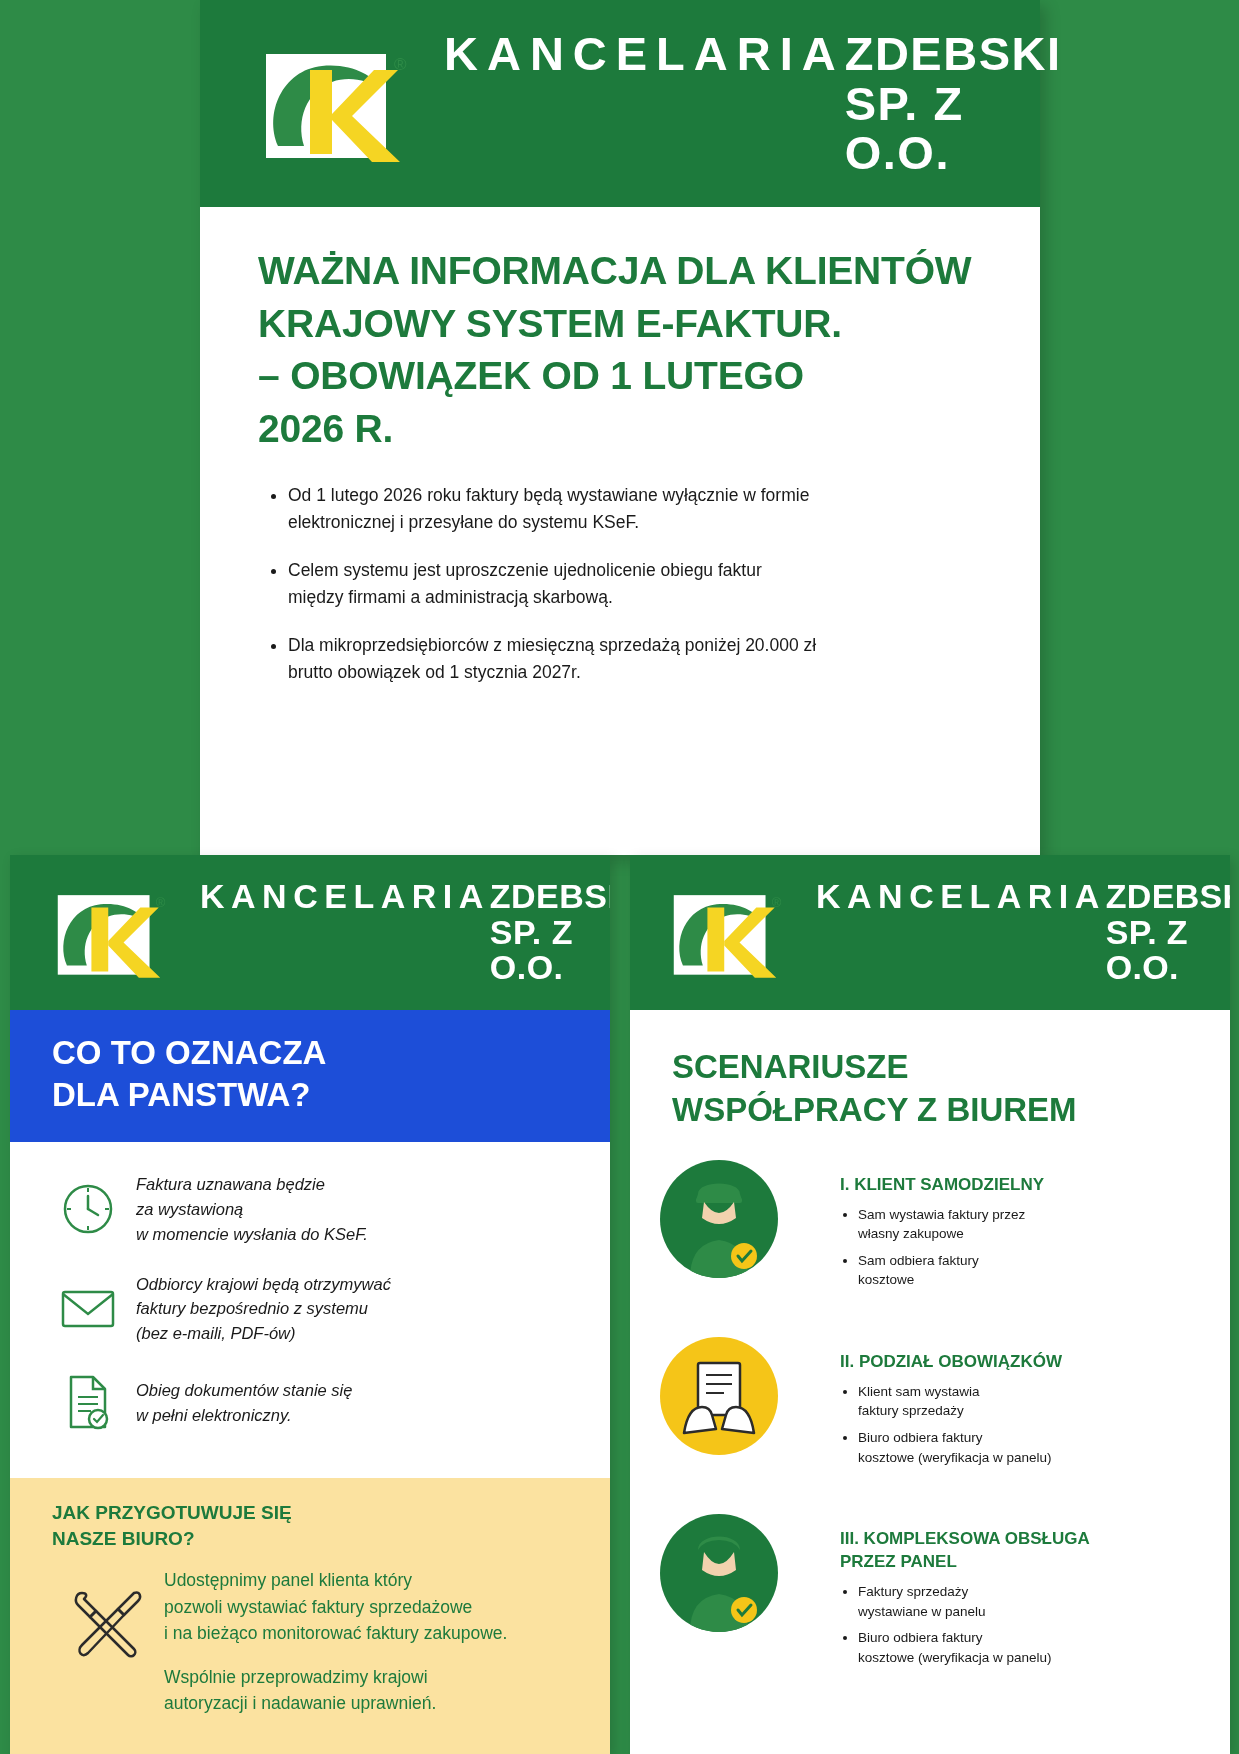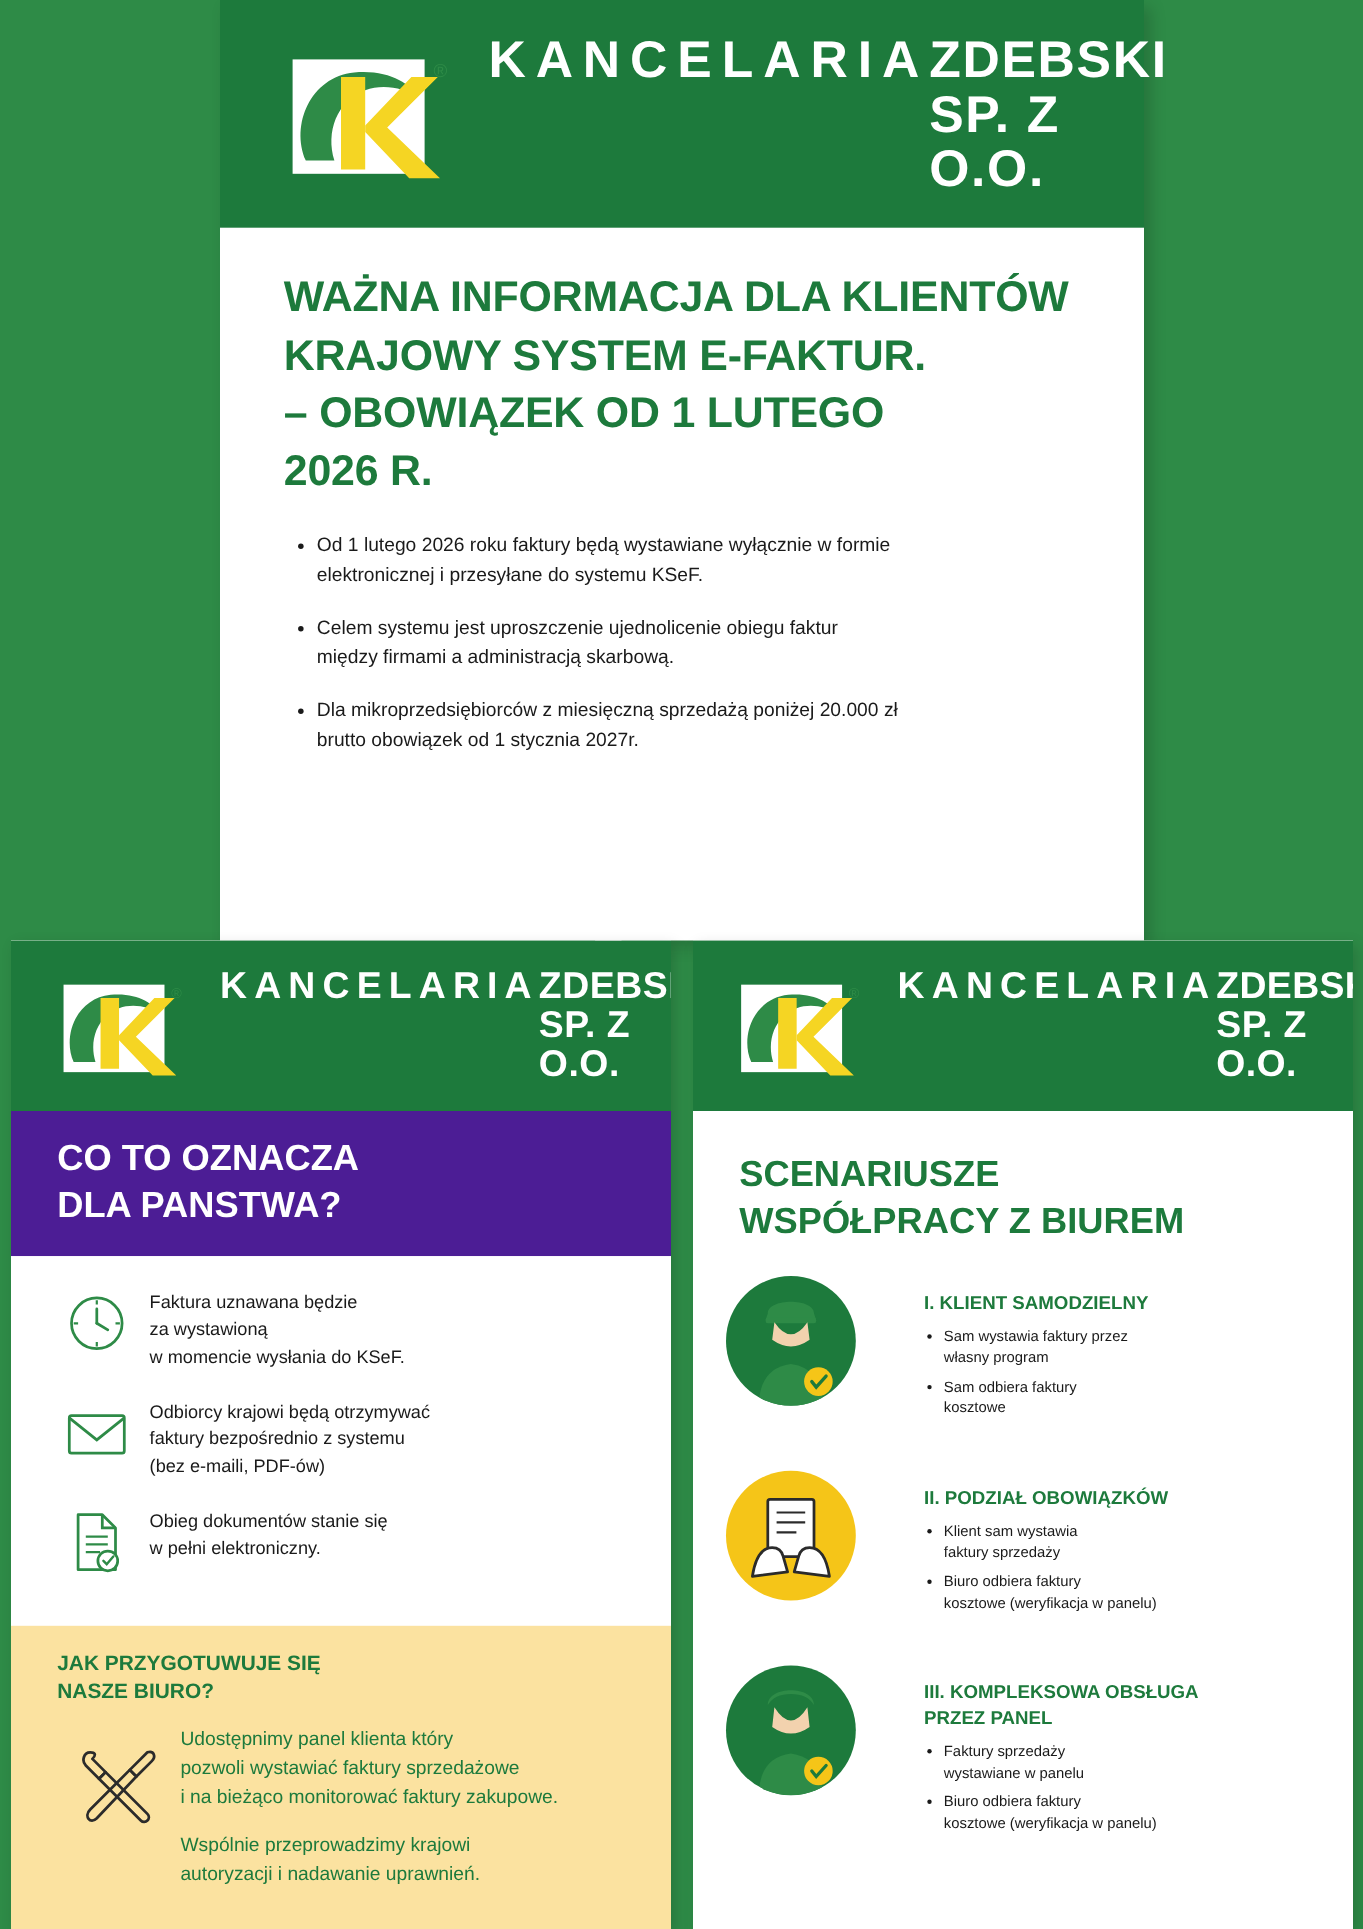--- a/index.html
+++ b/index.html
@@ -85,40 +85,41 @@
     width: 600px; height: 899px;
     background: #ffffff;
     box-shadow: 4px 4px 12px rgba(0,0,0,0.15);
     overflow: hidden;
   }
   .card-left .hdr { height: 155px; padding-left: 34px; }
   .card-left .brand .l1 { font-size: 34px; letter-spacing: 6.5px; }
   .card-left .brand .l2 { font-size: 34px; letter-spacing: 0.5px; }
 
   .green-band {
-    background: #4c1d95;
+    background: #1d4ed8;
     padding: 22px 0 26px 42px;
   }
   .green-band h2 {
     margin: 0;
     color: #ffffff;
     font-size: 33px;
     font-weight: bold;
     line-height: 1.28;
     white-space: pre-line;
   }
 
   .feature-list {
     padding: 28px 30px 20px 42px;
     background: #ffffff;
   }
   .feature {
     display: flex;
-    align-items: flex-start;
+    align-items: center;
     margin-bottom: 23px;
+    font-style: italic;
   }
   .feature .ficon {
     flex: 0 0 72px;
     height: 66px;
     display: flex;
     align-items: center;
     justify-content: center;
   }
   .feature .ftext {
     color: #1a1a1a;
@@ -397,21 +398,21 @@
             <path d="M44 42 q15 22 30 0 l2 16 q-17 12 -34 0 Z" fill="#f2d2ae"></path>
             <path d="M30 118 q0 -34 29 -38 q29 4 29 38 Z" fill="#2e8b47"></path>
             <circle cx="84" cy="96" r="13" fill="#f5c518"></circle>
             <path d="M78 96 l4 5 l9 -10" fill="none" stroke="#1d7a3c" stroke-width="3" stroke-linecap="round"></path>
           </svg>
         </span>
         <div class="stext">
           <h4>I.   KLIENT SAMODZIELNY</h4>
           <ul>
             <li>Sam wystawia faktury przez
-własny program</li>
+własny zakupowe</li>
             <li>Sam odbiera faktury
 kosztowe</li>
           </ul>
         </div>
       </div>
 
       <div class="scenario">
         <span class="circle" style="background:#f5c518">
           <svg width="118" height="118" viewBox="0 0 118 118">
             <rect x="38" y="26" width="42" height="52" rx="2" fill="#ffffff" stroke="#2b2b2b" stroke-width="2.5"></rect>

